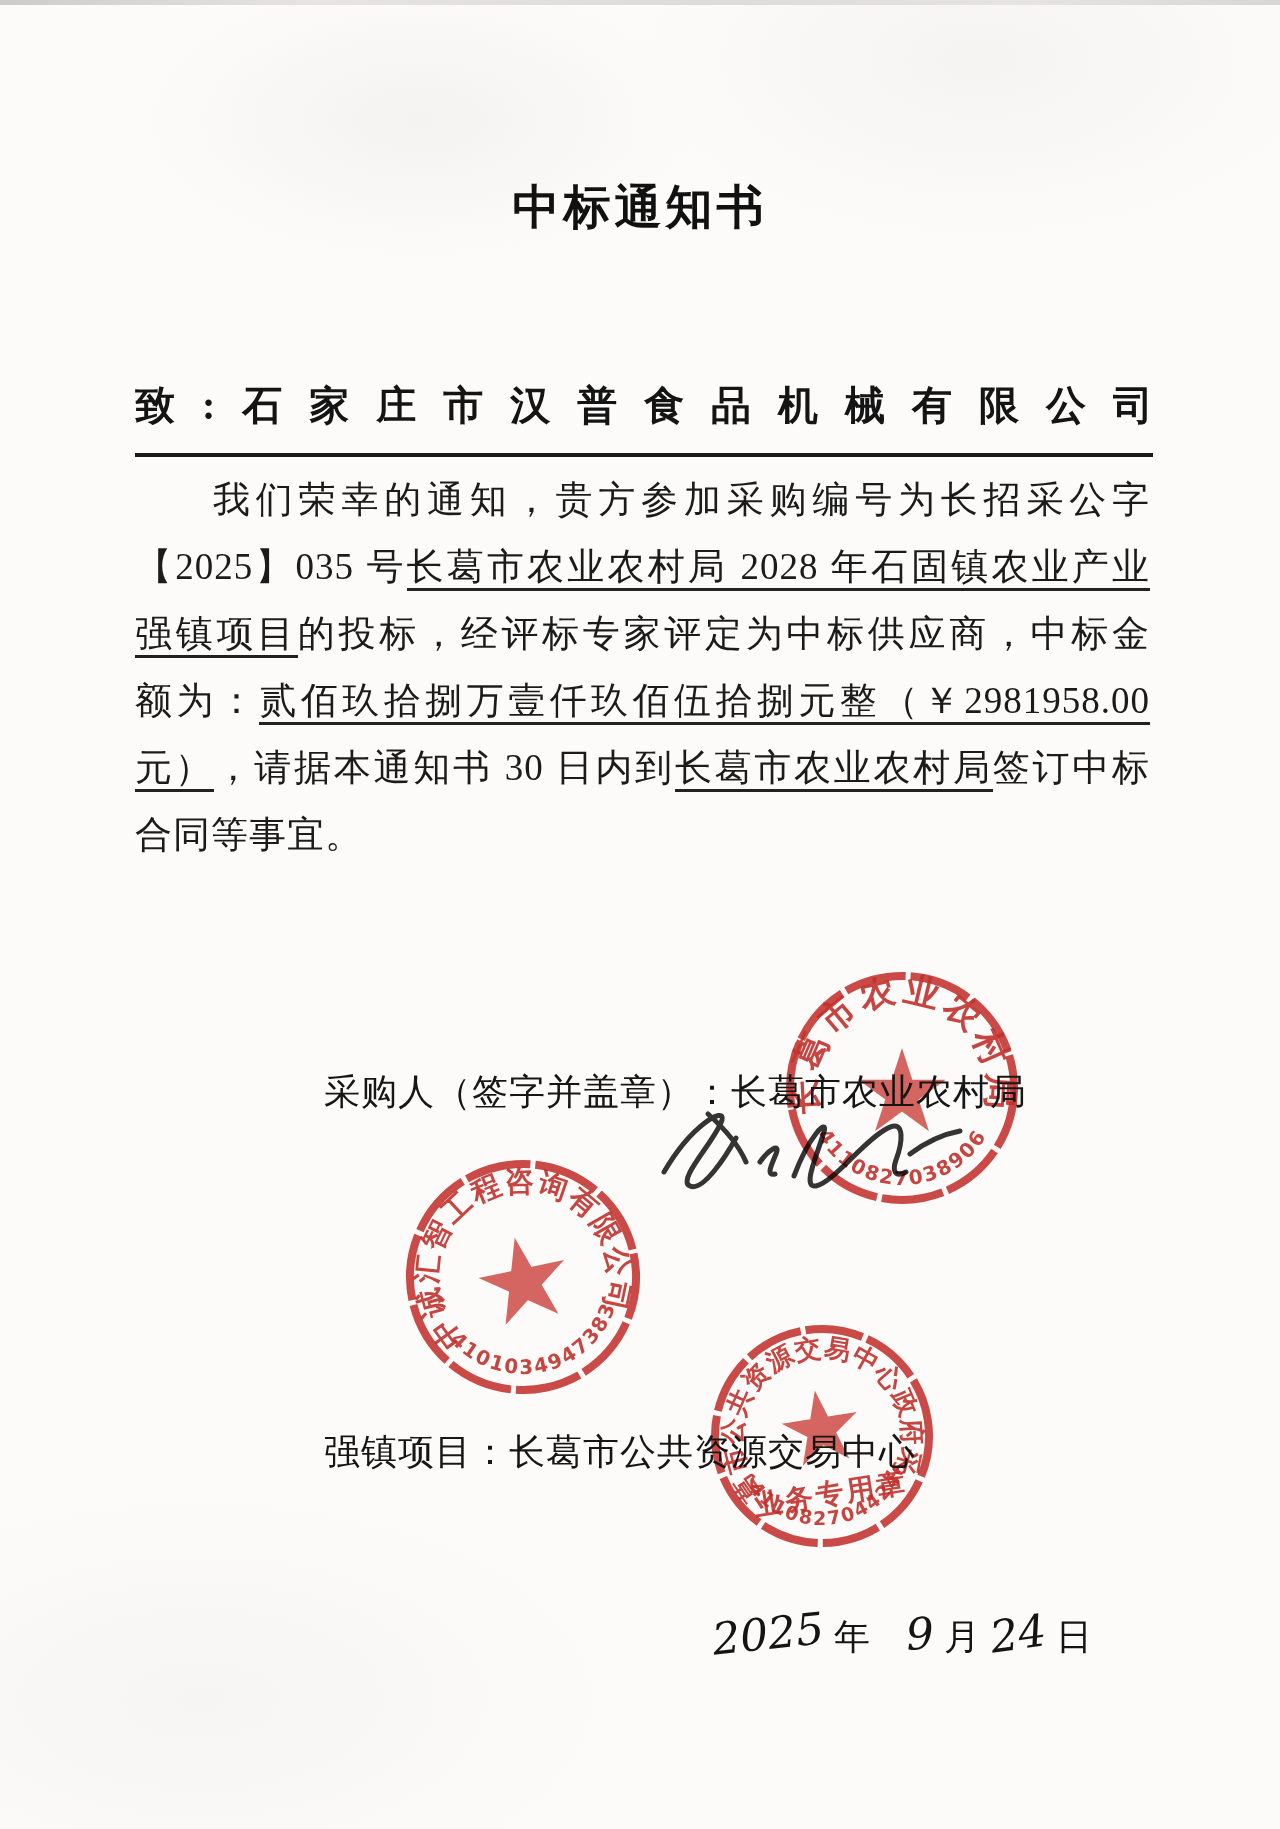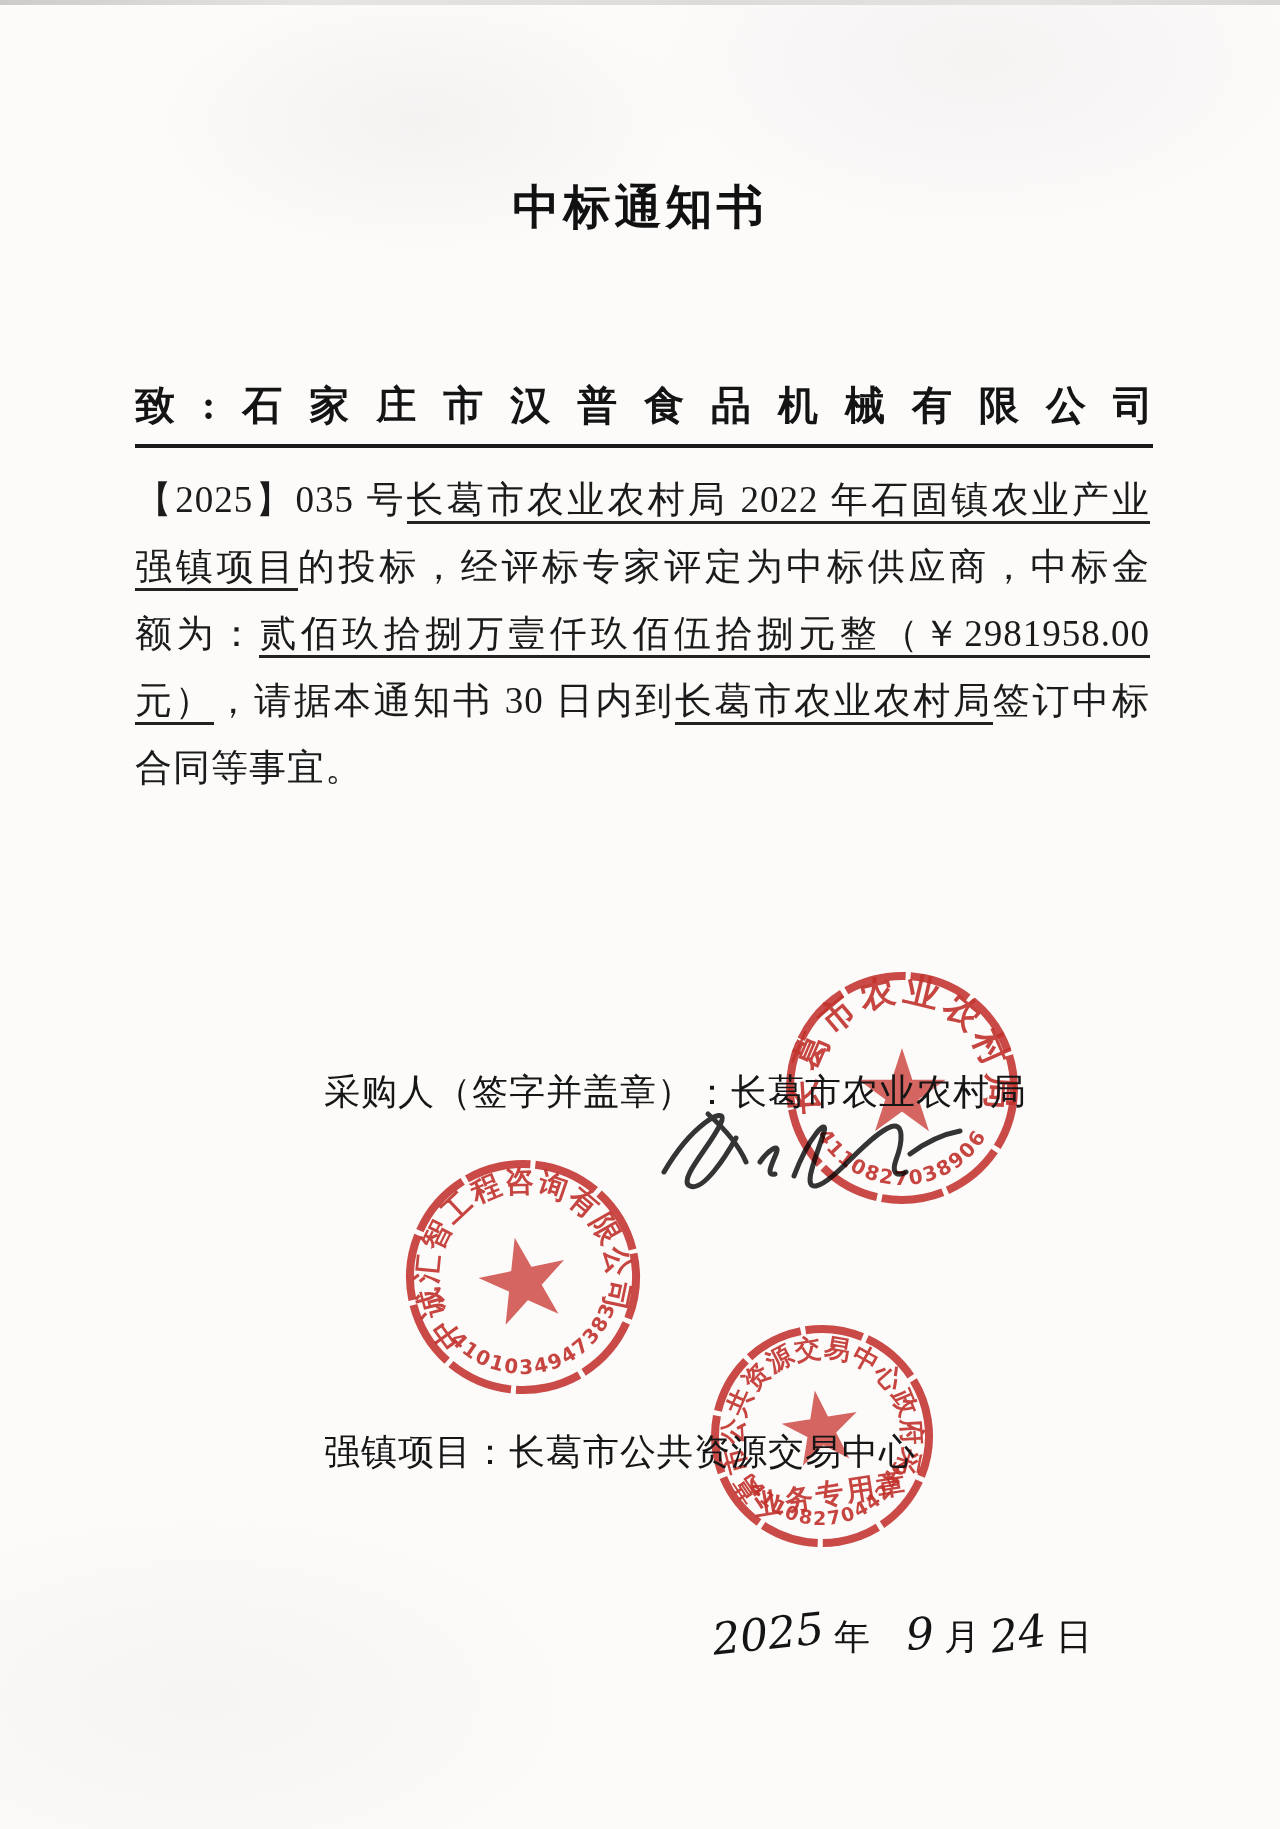--- a/index.html
+++ b/index.html
@@ -27,21 +27,21 @@
     text-align:center;
     font-family:"DejaVu Sans", sans-serif;
     font-weight:bold;font-size:47px;letter-spacing:4px;
     color:#111;margin:0;
   }
   .recipient{
     position:absolute;top:378px;left:135px;width:1018px;
     font-size:40px;font-weight:bold;
     text-align:justify;text-align-last:justify;
     border-bottom:4px solid #1a1a1a;
-    padding-bottom:11px;
+    padding-bottom:20px;
     color:#141414;
   }
   .body-text{
     position:absolute;top:466px;left:135px;width:1015px;
     font-size:37px;line-height:67px;
     color:#1b1b1b;
   }
   .body-line{
     text-align:justify;text-align-last:justify;
     letter-spacing:1px;
@@ -87,22 +87,25 @@
 <div class="page">
   <div class="scan-edge"></div>
 
   <h1 class="doc-title">中标通知书</h1>
 
   <div class="recipient">
     <span>致:石家庄市汉普食品机械有限公司</span>
   </div>
 
   <div class="body-text">
+    <div class="body-line first">
+      <span>我们荣幸的通知，贵方参加采购编号为长招采公字</span>
+    </div>
     <div class="body-line">
-      <span>【2025】035 号</span><span class="u">长葛市农业农村局 2022 年石固镇农业产业</span>
+      <span>【2025】035 号</span><span class="u">长葛市农业农村局 2028 年石固镇农业产业</span>
     </div>
     <div class="body-line">
       <span class="u">强镇项目</span><span>的投标，经评标专家评定为中标供应商，中标金</span>
     </div>
     <div class="body-line">
       <span>额为：</span><span class="u">贰佰玖拾捌万壹仟玖佰伍拾捌元整（￥2981958.00</span>
     </div>
     <div class="body-line">
       <span class="u">元）</span><span>，请据本通知书 30 日内到</span><span class="u">长葛市农业农村局</span><span>签订中标</span>
     </div>

